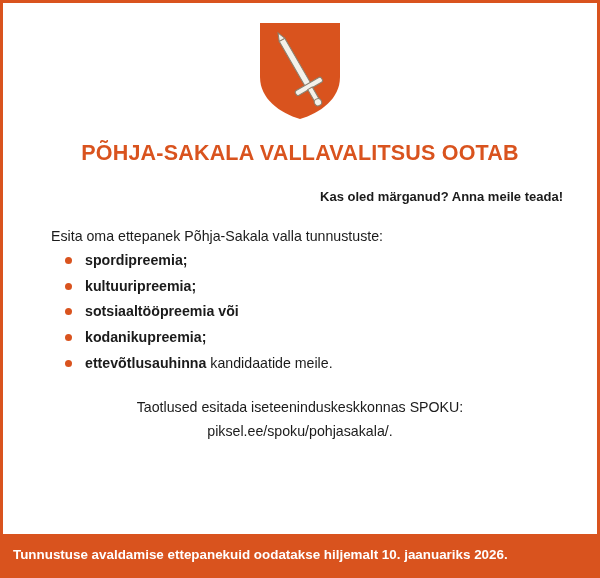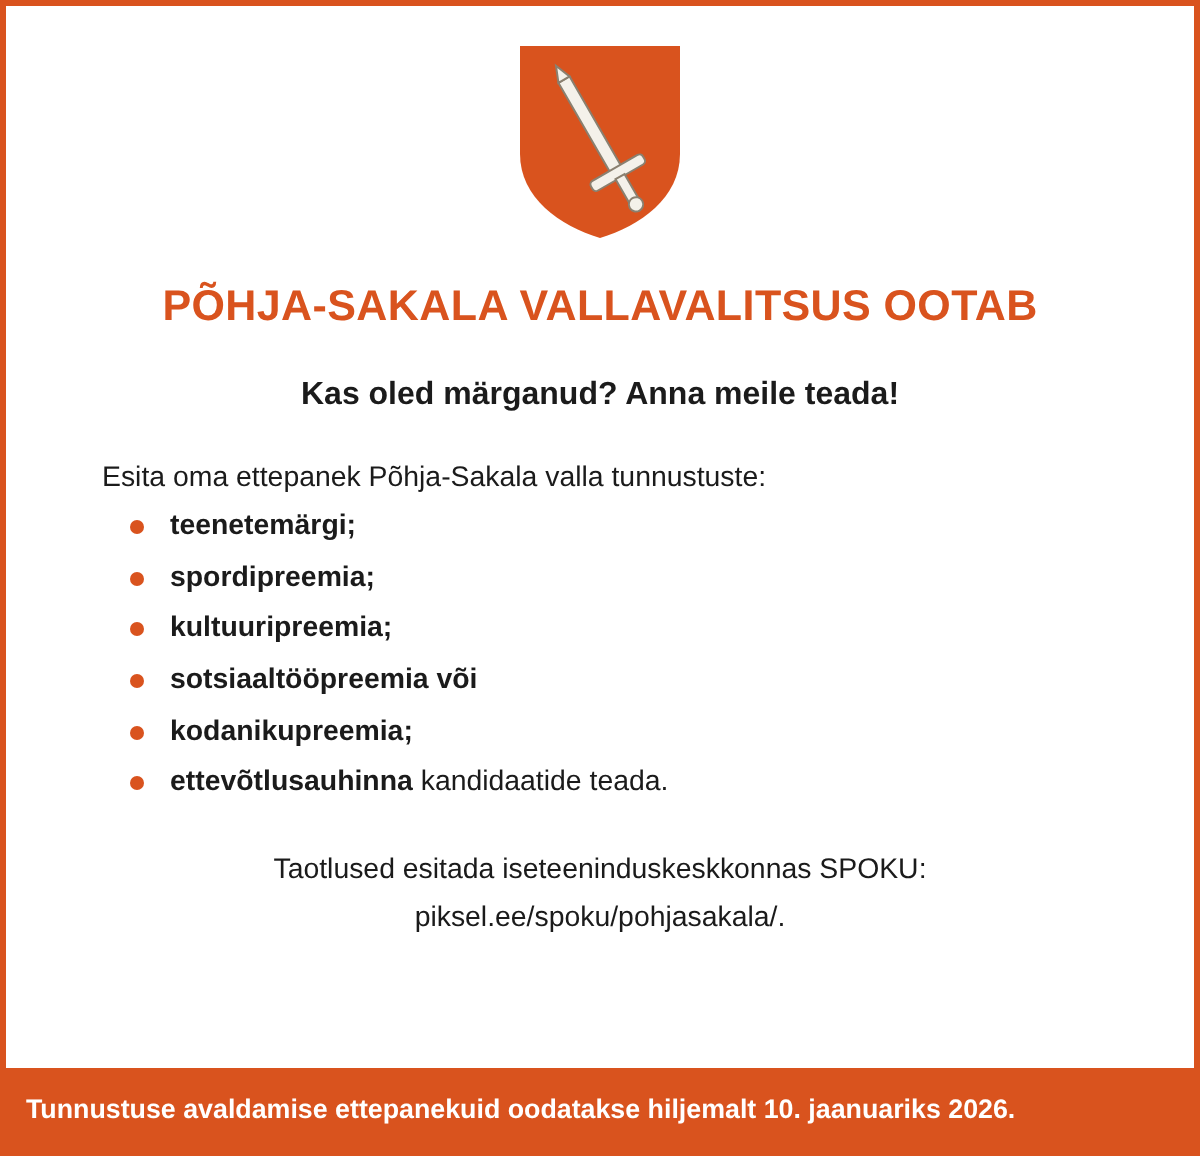--- a/index.html
+++ b/index.html
@@ -43,23 +43,23 @@
   .title {
     text-align: center;
     color: #d9531e;
     font-size: 21.5px;
     font-weight: bold;
     line-height: 1.32;
     letter-spacing: 0.2px;
     margin: 0 0 22px 0;
   }
   .subtitle {
-    text-align: center;
+    text-align: right;
     color: #1b1b1b;
-    font-size: 16px;
+    font-size: 13px;
     font-weight: bold;
     margin: 0 0 24px 0;
   }
   .intro {
     color: #1b1b1b;
     font-size: 14.2px;
     margin: 0 0 8px 14px;
   }
   ul.awards {
     list-style: none;
@@ -137,26 +137,25 @@
 
     <h1 class="title">
       <span>PÕHJA-SAKALA VALLAVALITSUS OOTAB</span><br>
     </h1>
 
     <p class="subtitle">Kas oled märganud? Anna meile teada!</p>
 
     <p class="intro">Esita oma ettepanek Põhja-Sakala valla tunnustuste:</p>
 
     <ul class="awards">
-      <li><b>teenetemärgi;</b><span></span></li>
       <li><b>spordipreemia;</b><span></span></li>
       <li><b>kultuuripreemia;</b><span></span></li>
       <li><b>sotsiaaltööpreemia või</b><span></span></li>
       <li><b>kodanikupreemia;</b><span></span></li>
-      <li><b>ettevõtlusauhinna</b><span> kandidaatide teada.</span></li>
+      <li><b>ettevõtlusauhinna</b><span> kandidaatide meile.</span></li>
     </ul>
 
     <p class="apply">
       <span class="strong">Taotlused</span><span> esitada </span><span class="strong">iseteeninduskeskkonnas SPOKU</span><span>:</span>
       <span class="url">piksel.ee/spoku/pohjasakala/.</span>
     </p>
 
   </div>
 
   <div class="footer">Tunnustuse avaldamise ettepanekuid oodatakse hiljemalt 10. jaanuariks 2026.</div>

